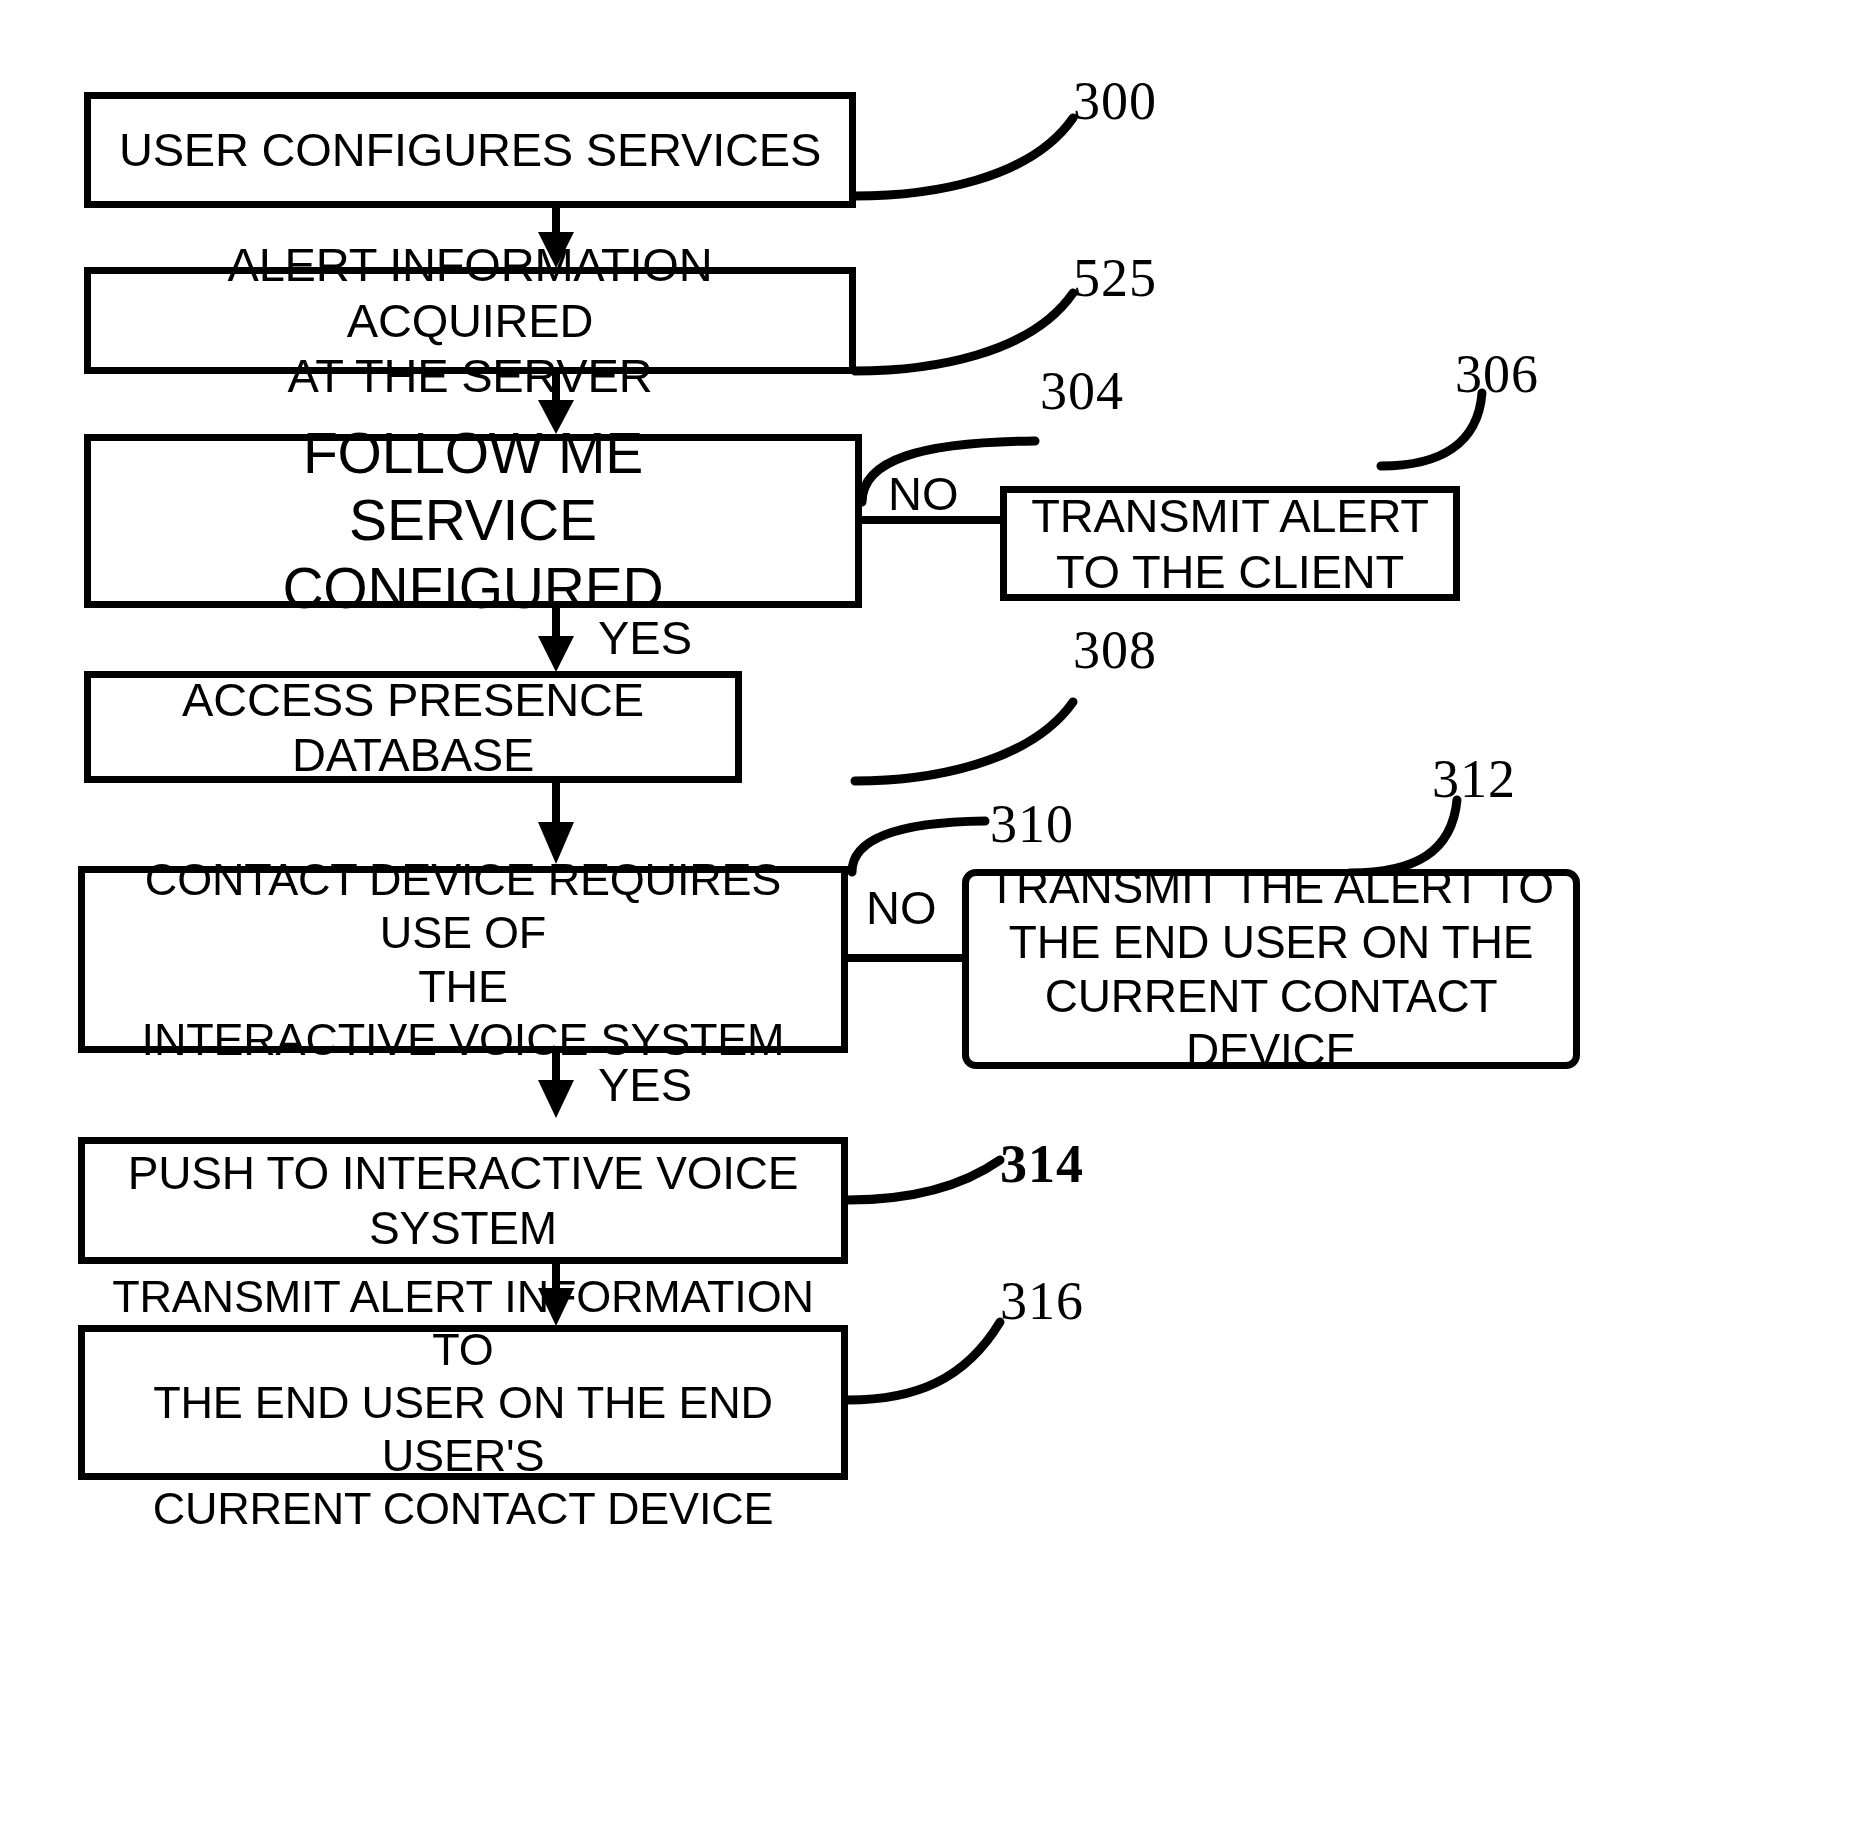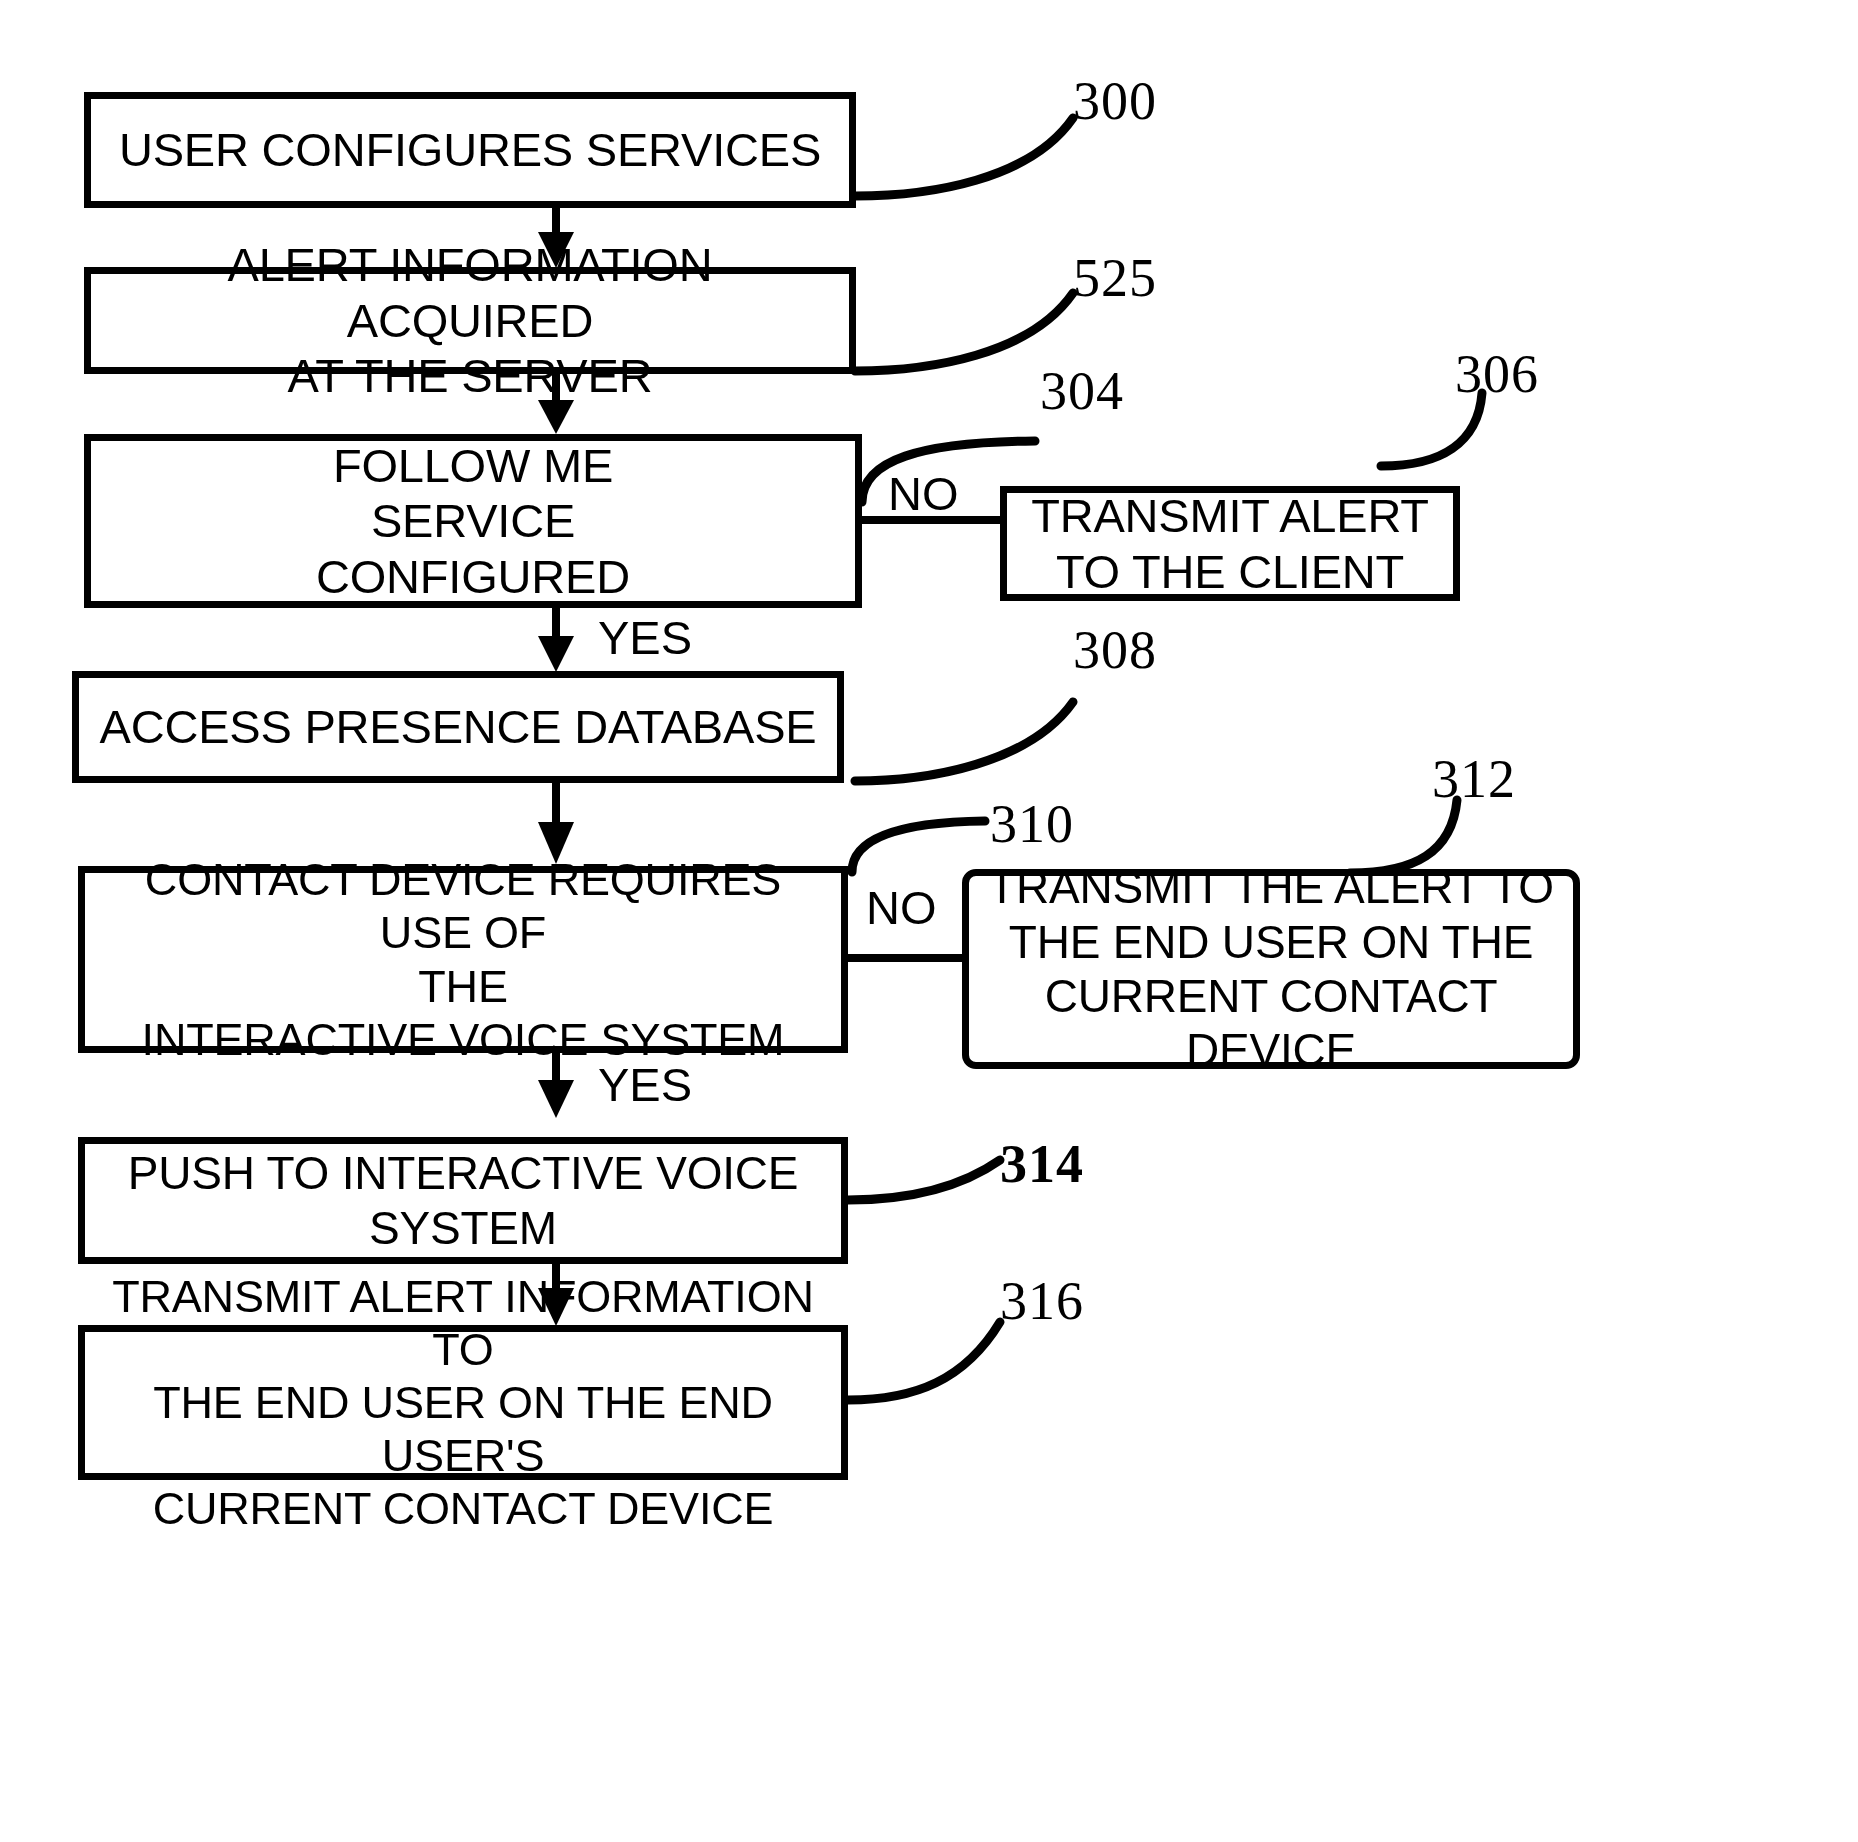--- a/index.html
+++ b/index.html
@@ -133,32 +133,32 @@
 
   <div class="box" style="left:84px; top:267px; width:772px; height:107px; font-size:47px;">
     <span class="txt">ALERT INFORMATION ACQUIRED
 AT THE SERVER</span>
   </div>
 
   <div class="box" style="left:84px; top:92px; width:772px; height:116px; font-size:47px;">
     <span class="txt">USER CONFIGURES SERVICES</span>
   </div>
 
-  <div class="box" style="left:84px; top:434px; width:778px; height:174px; font-size:47px;">
+  <div class="box" style="left:84px; top:434px; width:778px; height:174px; font-size:57px;">
     <span class="txt">FOLLOW ME
 SERVICE
 CONFIGURED</span>
   </div>
 
   <div class="box" style="left:1000px; top:486px; width:460px; height:115px; font-size:47px;">
     <span class="txt">TRANSMIT ALERT
 TO THE CLIENT</span>
   </div>
 
-  <div class="box" style="left:72px; top:671px; width:772px; height:112px; font-size:47px;">
+  <div class="box" style="left:84px; top:671px; width:658px; height:112px; font-size:47px;">
     <span class="txt">ACCESS PRESENCE DATABASE</span>
   </div>
 
   <div class="box" style="left:78px; top:866px; width:770px; height:187px; font-size:45px;">
     <span class="txt">CONTACT DEVICE REQUIRES USE OF
 THE
 INTERACTIVE VOICE SYSTEM</span>
   </div>
 
   <div class="box" style="left:962px; top:869px; width:618px; height:200px; font-size:46px;border-radius:14px;">

